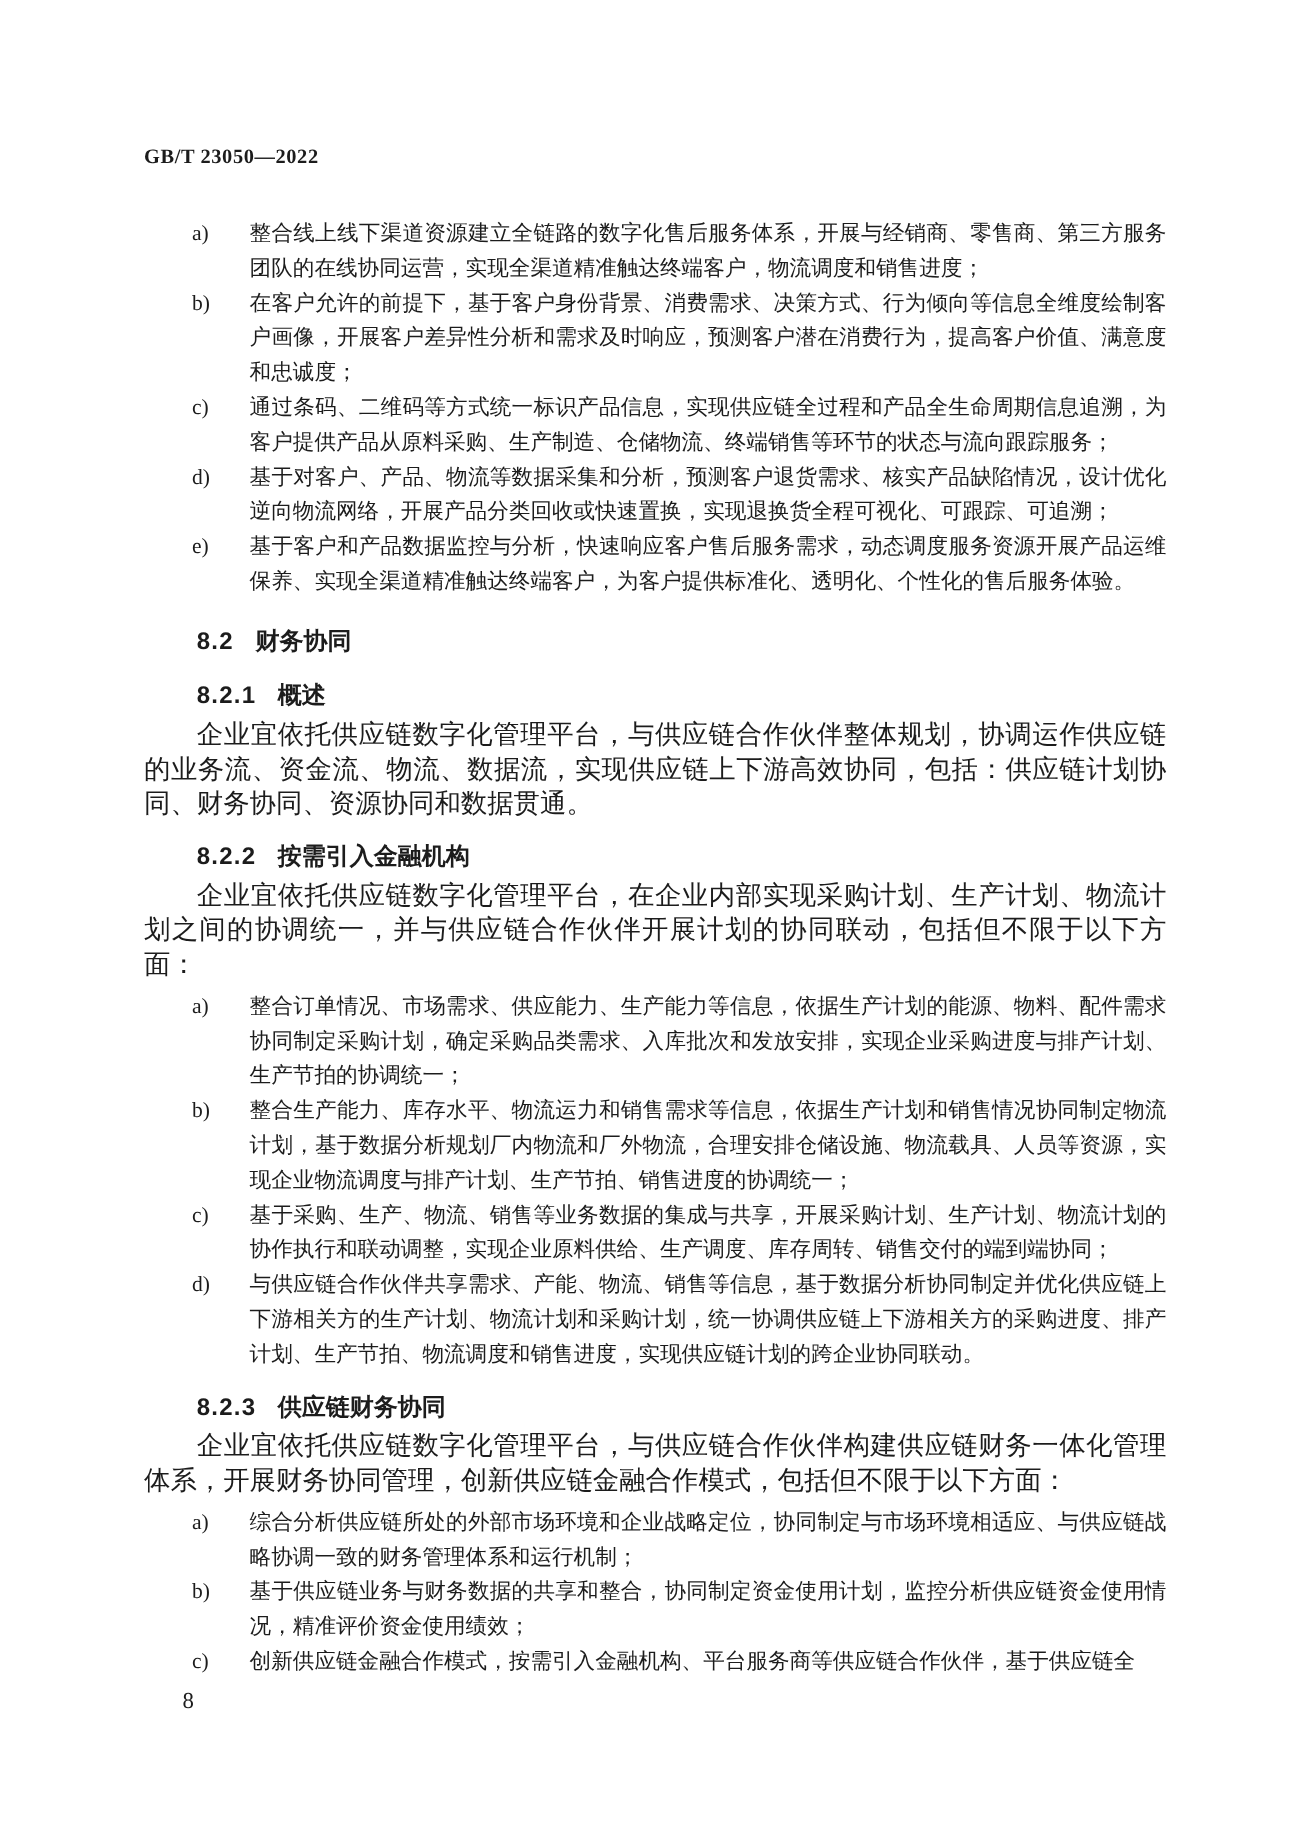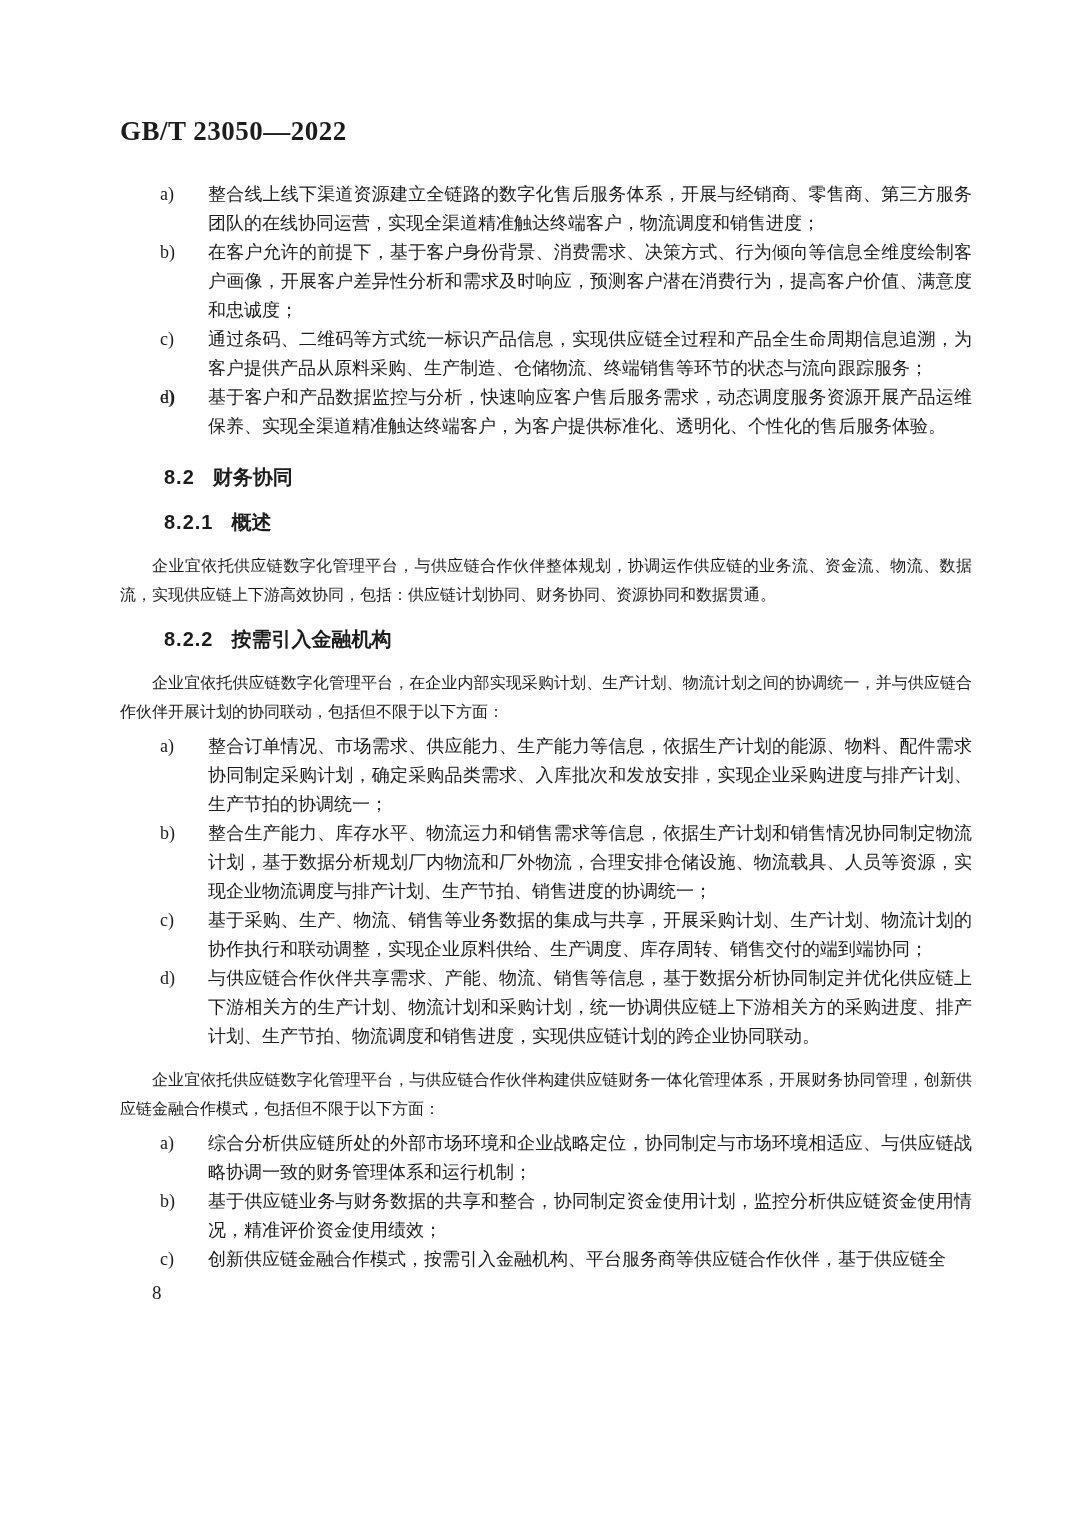--- a/index.html
+++ b/index.html
@@ -12,21 +12,21 @@
     font-family: "Liberation Serif", "DejaVu Serif", serif;
     position: relative;
     overflow: hidden;
   }
   .page {
     padding: 118px 108px 0 120px; 
   }
   .doc-code {
     font-family: "Liberation Serif", "DejaVu Serif", serif;
     font-weight: bold;
-    font-size: 27px;
+    font-size: 17px;
     line-height: 26px;
     letter-spacing: 0.5px;
   }
   .item-list {
     list-style: none;
     margin: 36px 0 0 0;
     padding: 0;
   }
   .item-list li {
     position: relative;
@@ -43,22 +43,22 @@
   .sec-heading {
     font-family: "Liberation Sans", "DejaVu Sans", sans-serif;
     font-weight: bold;
     font-size: 20px;
     line-height: 29px;
     margin-top: 16px;
   }
   .sec-heading.first { margin-top: 22px; }
   .sec-heading .h-num { margin-right: 0.9em; letter-spacing: 1px; margin-left: 44px; }
   .body-para {
-    margin: 14px 0 0 0;
-    font-size: 16px;
+    margin: 2px 0 0 0;
+    font-size: 22px;
     line-height: 29px;
     text-align: justify;
     text-indent: 2em;
   }
   .item-list.sub { margin-top: 6px; }
   .page-number {
     margin: 8px 0 0 32px;
     font-size: 19px;
     line-height: 22px;
   }
@@ -78,20 +78,21 @@
     <li>
       <span class="li-label">b)</span>
       <span>在客户允许的前提下，基于客户身份背景、消费需求、决策方式、行为倾向等信息全维度绘制客户画像，开展客户差异性分析和需求及时响应，预测客户潜在消费行为，提高客户价值、满意度和忠诚度；</span>
     </li>
     <li>
       <span class="li-label">c)</span>
       <span>通过条码、二维码等方式统一标识产品信息，实现供应链全过程和产品全生命周期信息追溯，为客户提供产品从原料采购、生产制造、仓储物流、终端销售等环节的状态与流向跟踪服务；</span>
     </li>
     <li>
       <span class="li-label">d)</span>
+      <span>基于对客户、产品、物流等数据采集和分析，预测客户退货需求、核实产品缺陷情况，设计优化逆向物流网络，开展产品分类回收或快速置换，实现退换货全程可视化、可跟踪、可追溯；</span>
     </li>
     <li>
       <span class="li-label">e)</span>
       <span>基于客户和产品数据监控与分析，快速响应客户售后服务需求，动态调度服务资源开展产品运维保养、实现全渠道精准触达终端客户，为客户提供标准化、透明化、个性化的售后服务体验。</span>
     </li>
   </ol>
 
   <div class="sec-heading first">
     <span class="h-num">8.2</span><span>财务协同</span>
   </div>
@@ -120,20 +121,23 @@
     <li>
       <span class="li-label">c)</span>
       <span>基于采购、生产、物流、销售等业务数据的集成与共享，开展采购计划、生产计划、物流计划的协作执行和联动调整，实现企业原料供给、生产调度、库存周转、销售交付的端到端协同；</span>
     </li>
     <li>
       <span class="li-label">d)</span>
       <span>与供应链合作伙伴共享需求、产能、物流、销售等信息，基于数据分析协同制定并优化供应链上下游相关方的生产计划、物流计划和采购计划，统一协调供应链上下游相关方的采购进度、排产计划、生产节拍、物流调度和销售进度，实现供应链计划的跨企业协同联动。</span>
     </li>
   </ol>
 
+  <div class="sec-heading">
+    <span class="h-num">8.2.3</span><span>供应链财务协同</span>
+  </div>
 
   <p class="body-para">企业宜依托供应链数字化管理平台，与供应链合作伙伴构建供应链财务一体化管理体系，开展财务协同管理，创新供应链金融合作模式，包括但不限于以下方面：</p>
 
   <ol class="item-list sub">
     <li>
       <span class="li-label">a)</span>
       <span>综合分析供应链所处的外部市场环境和企业战略定位，协同制定与市场环境相适应、与供应链战略协调一致的财务管理体系和运行机制；</span>
     </li>
     <li>
       <span class="li-label">b)</span>

